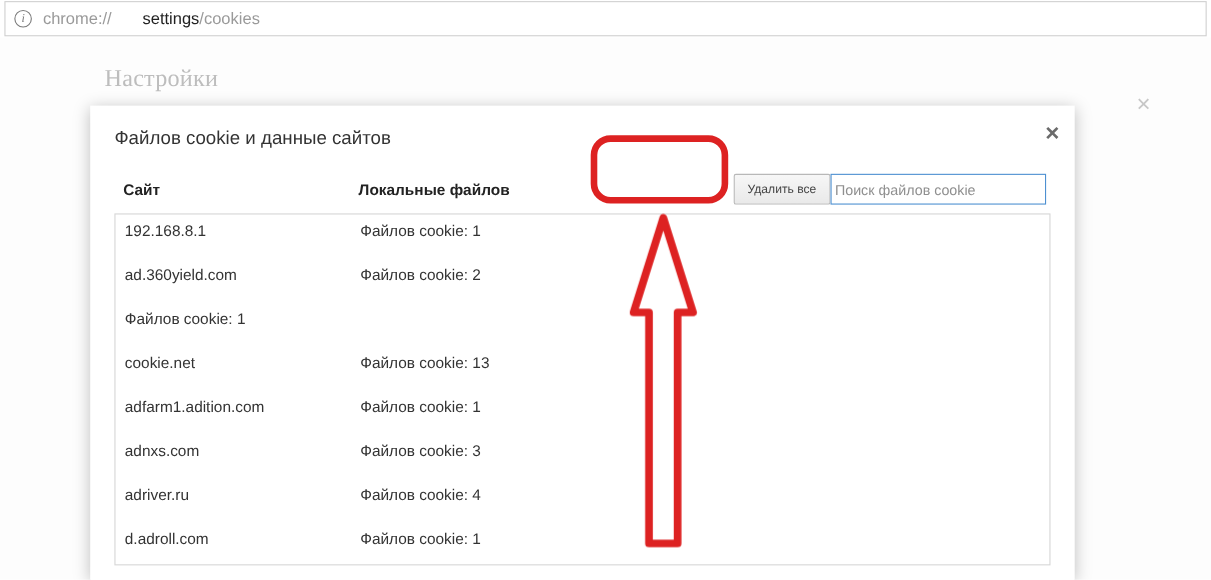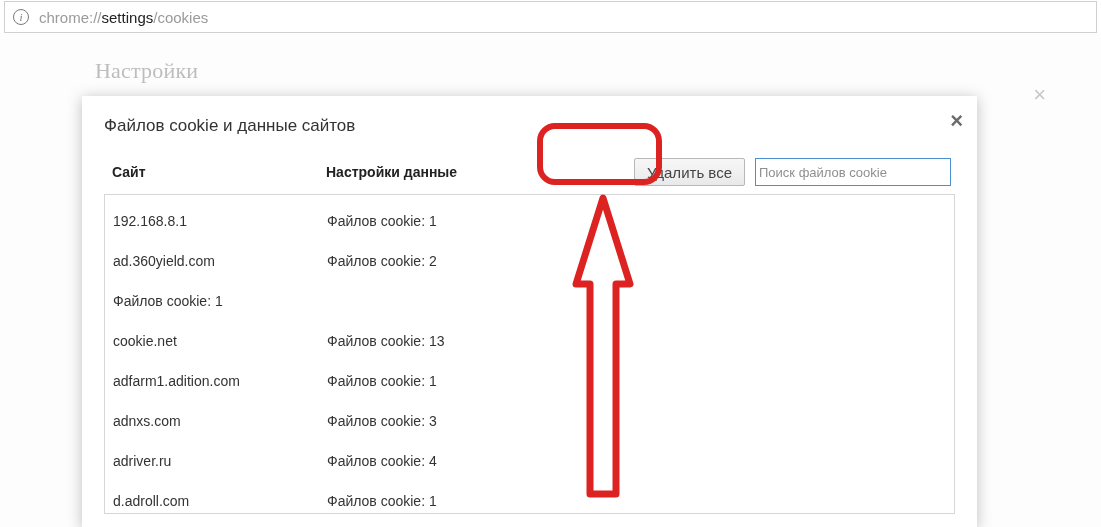--- a/index.html
+++ b/index.html
@@ -1,36 +1,36 @@
 <!DOCTYPE html>
 <html><head>
 <meta charset="utf-8">
 <style>
   * { box-sizing: border-box; margin: 0; padding: 0; }
   html, body { width: 1101px; height: 527px; font-family: "Segoe UI", Arial, sans-serif; background: #fff; overflow: hidden; }
   .addr-bar { height: 32px; border: 1px solid #d0d0d0; margin: 1px 4px; display: flex; align-items: center; padding: 0 8px; font-size: 15px; color: #555; background: #fff; }
   .addr-info-icon { width: 16px; height: 16px; border: 1.5px solid #7a7a7a; border-radius: 50%; display: flex; align-items: center; justify-content: center; font-size: 11px; color: #7a7a7a; margin-right: 10px; font-family: Georgia, serif; font-style: italic; }
   .addr-text .faded { color: #9a9a9a; }
-  .addr-text .strong { color: #222; }
+  .addr-text .strong { color: #222; margin-left: 28px; }
   .page-bg { position: relative; width: 100%; height: calc(100% - 34px); background: #fdfdfd; }
   .bg-title { position: absolute; left: 95px; top: 24px; font-size: 22px; color: #bdbdbd; letter-spacing: 0.2px; font-family: Liberation Serif, serif; }
   .bg-close { position: absolute; right: 55px; top: 48px; font-size: 22px; color: #c7c7c7; cursor: pointer; }
   .dialog { position: absolute; left: 82px; top: 62px; width: 895px; height: 432px; background: #fff; box-shadow: 0 2px 14px rgba(0,0,0,0.25); padding: 20px 22px 0 22px; }
   .dialog-close { position: absolute; top: 12px; right: 14px; font-size: 22px; font-weight: bold; color: #6b6b6b; cursor: pointer; }
   .dialog-title { font-size: 17px; color: #333; margin-bottom: 22px; }
   .header-row { display: flex; align-items: center; margin-bottom: 6px; padding: 0 4px; }
   .col-site { width: 218px; font-weight: bold; font-size: 14px; color: #222; padding-left: 4px; }
   .col-local { width: 240px; font-weight: bold; font-size: 14px; color: #222; }
   .spacer { flex: 1; }
-  .btn-remove-all { height: 28px; padding: 0 12px; font-size: 15px; color: #444; background: linear-gradient(#f7f7f7,#e9e9e9); border: 1px solid #b8b8b8; border-radius: 2px; cursor: pointer; margin-right: 10px; }
+  .btn-remove-all { height: 28px; padding: 0 12px; font-size: 11px; color: #444; background: linear-gradient(#f7f7f7,#e9e9e9); border: 1px solid #b8b8b8; border-radius: 2px; cursor: pointer; }
   .search-input { height: 28px; width: 196px; border: 1px solid #4d90d1; padding: 0 3px; font-size: 13px; color: #333; outline: none; }
   .search-input::placeholder { color: #8f8f8f; }
   .list-wrap { position: relative; border: 1px solid #d6d6d6; margin-top: 8px; height: 320px; overflow: hidden; }
   .list-body { position: absolute; inset: 0; overflow-y: auto; padding: 6px 0 0 0; }
-  .row { display: flex; align-items: center; height: 40px; padding: 0 8px; cursor: pointer; }
+  .row { display: flex; height: 40px; padding: 0 8px; cursor: pointer; }
   .row .site { width: 214px; font-size: 14px; color: #333; }
   .row .local { font-size: 14px; color: #333; }
   
   .list-body::-webkit-scrollbar { width: 16px; }
   .list-body::-webkit-scrollbar-track { background: #f1f1f1; }
   .list-body::-webkit-scrollbar-thumb { background: #c4c4c4; border: 2px solid #f1f1f1; border-radius: 1px; }
   .list-body::-webkit-scrollbar-button:single-button { background: #f1f1f1; height: 16px; }
   
   .annot-box { position: absolute; border: 6px solid #d22; border-radius: 18px; pointer-events: none; }
   .annot-arrow { position: absolute; pointer-events: none; }
@@ -48,21 +48,21 @@
 <div class="page-bg">
   <div class="bg-title">Настройки</div>
   <div class="bg-close">×</div>
 
   <div class="dialog">
     <div class="dialog-close">×</div>
     <div class="dialog-title">Файлов cookie и данные сайтов</div>
 
     <div class="header-row">
       <div class="col-site">Сайт</div>
-      <div class="col-local">Настройки данные</div>
+      <div class="col-local">Локальные файлов</div>
       <div class="spacer"></div>
       <button class="btn-remove-all">Удалить все</button>
       <input class="search-input" placeholder="Поиск файлов cookie" style="">
     </div>
 
     <div class="list-wrap">
       <div class="list-body" id="list-body">
           <div class="row">
             <div class="site">192.168.8.1</div>
             <div class="local">Файлов cookie: 1</div>

